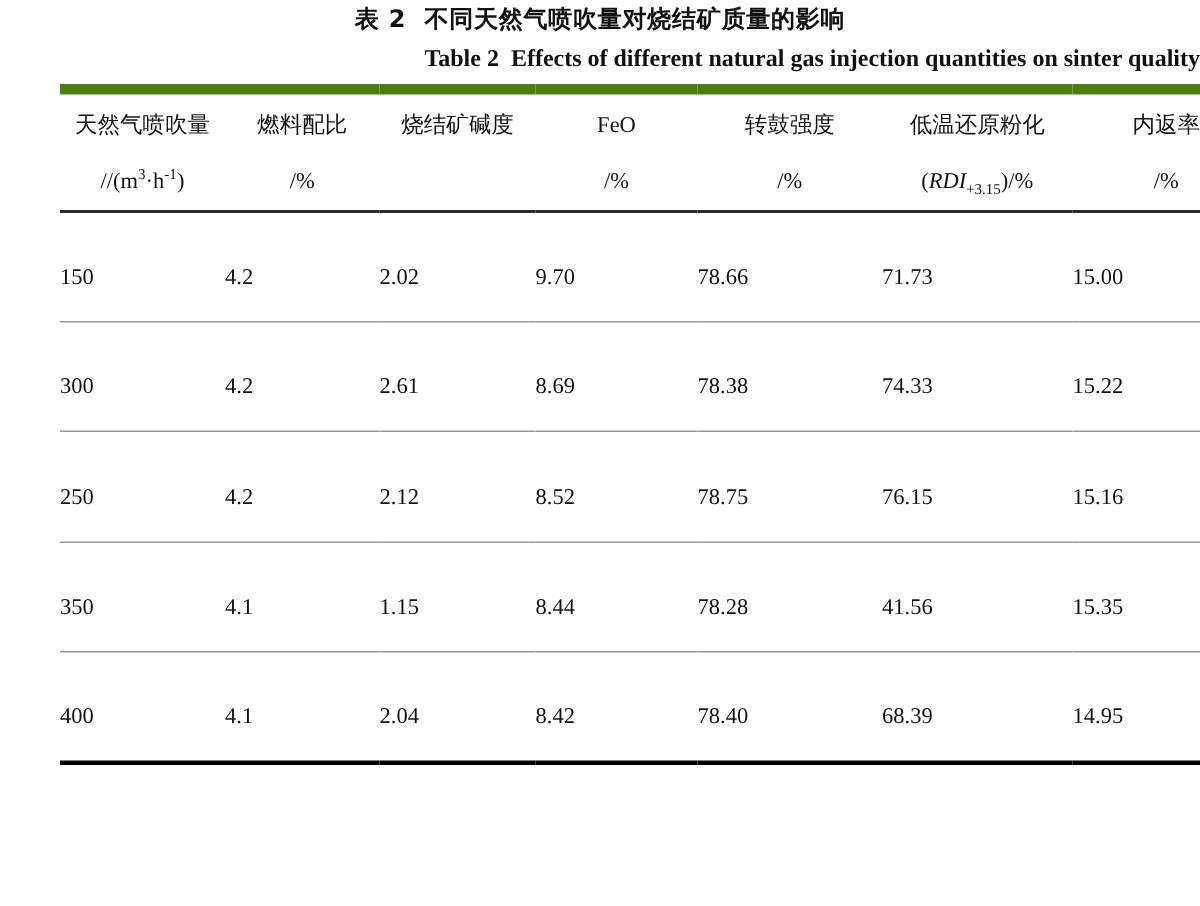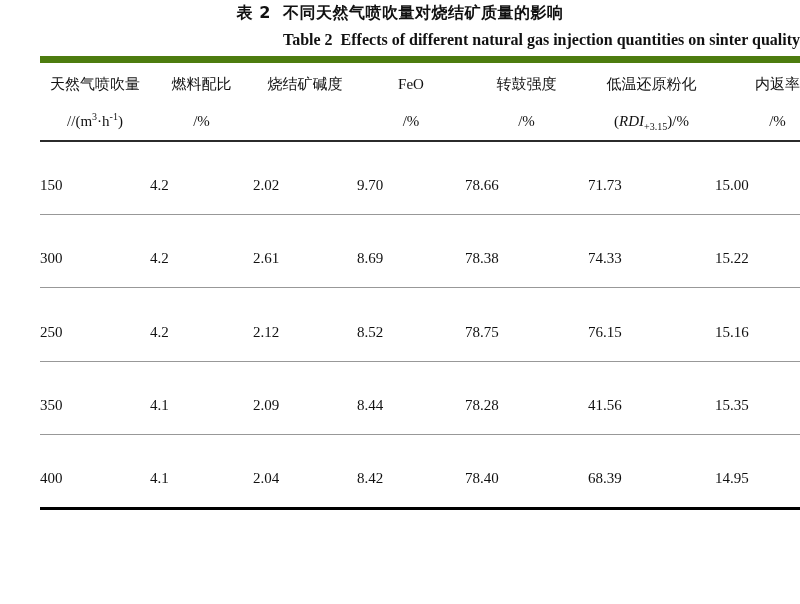--- a/index.html
+++ b/index.html
@@ -145,21 +145,21 @@
           <td>4.2</td>
           <td>2.12</td>
           <td>8.52</td>
           <td>78.75</td>
           <td>76.15</td>
           <td>15.16</td>
         </tr>
         <tr>
           <td>350</td>
           <td>4.1</td>
-          <td>2.09</td>
+          <td>1.15</td>
           <td>8.44</td>
           <td>78.28</td>
           <td>41.56</td>
           <td>15.35</td>
         </tr>
         <tr>
           <td>400</td>
           <td>4.1</td>
           <td>2.04</td>
           <td>8.42</td>

